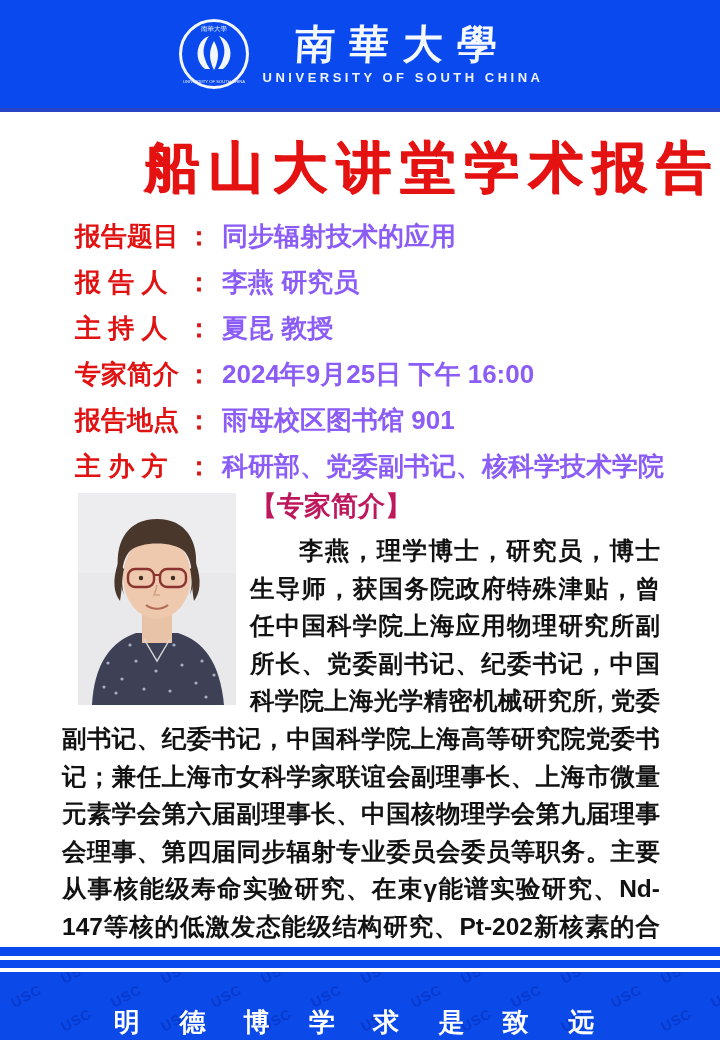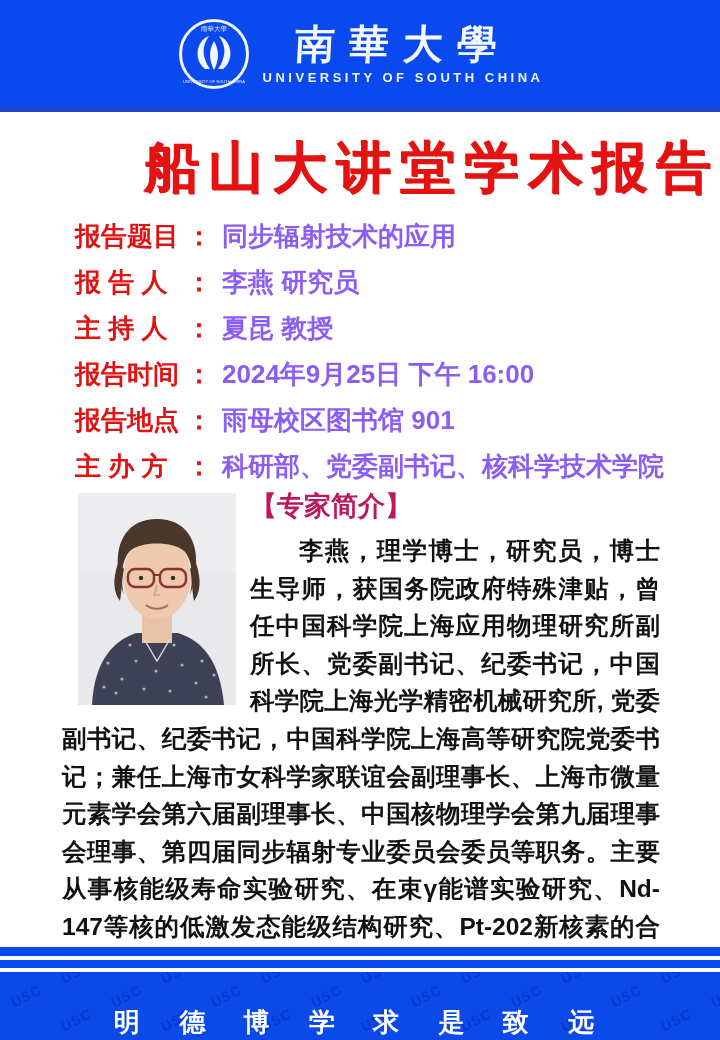--- a/index.html
+++ b/index.html
@@ -147,21 +147,21 @@
       <span class="info-label">报 告 人</span>
       <span class="info-colon">：</span>
       <span class="info-value">李燕 研究员</span>
     </div>
     <div class="info-row">
       <span class="info-label">主 持 人</span>
       <span class="info-colon">：</span>
       <span class="info-value">夏昆 教授</span>
     </div>
     <div class="info-row">
-      <span class="info-label">报告时间</span>
+      <span class="info-label">专家简介</span>
       <span class="info-colon">：</span>
       <span class="info-value">2024年9月25日 下午 16:00</span>
     </div>
     <div class="info-row">
       <span class="info-label">报告地点</span>
       <span class="info-colon">：</span>
       <span class="info-value">雨母校区图书馆 901</span>
     </div>
     <div class="info-row">
       <span class="info-label">主 办 方</span>

